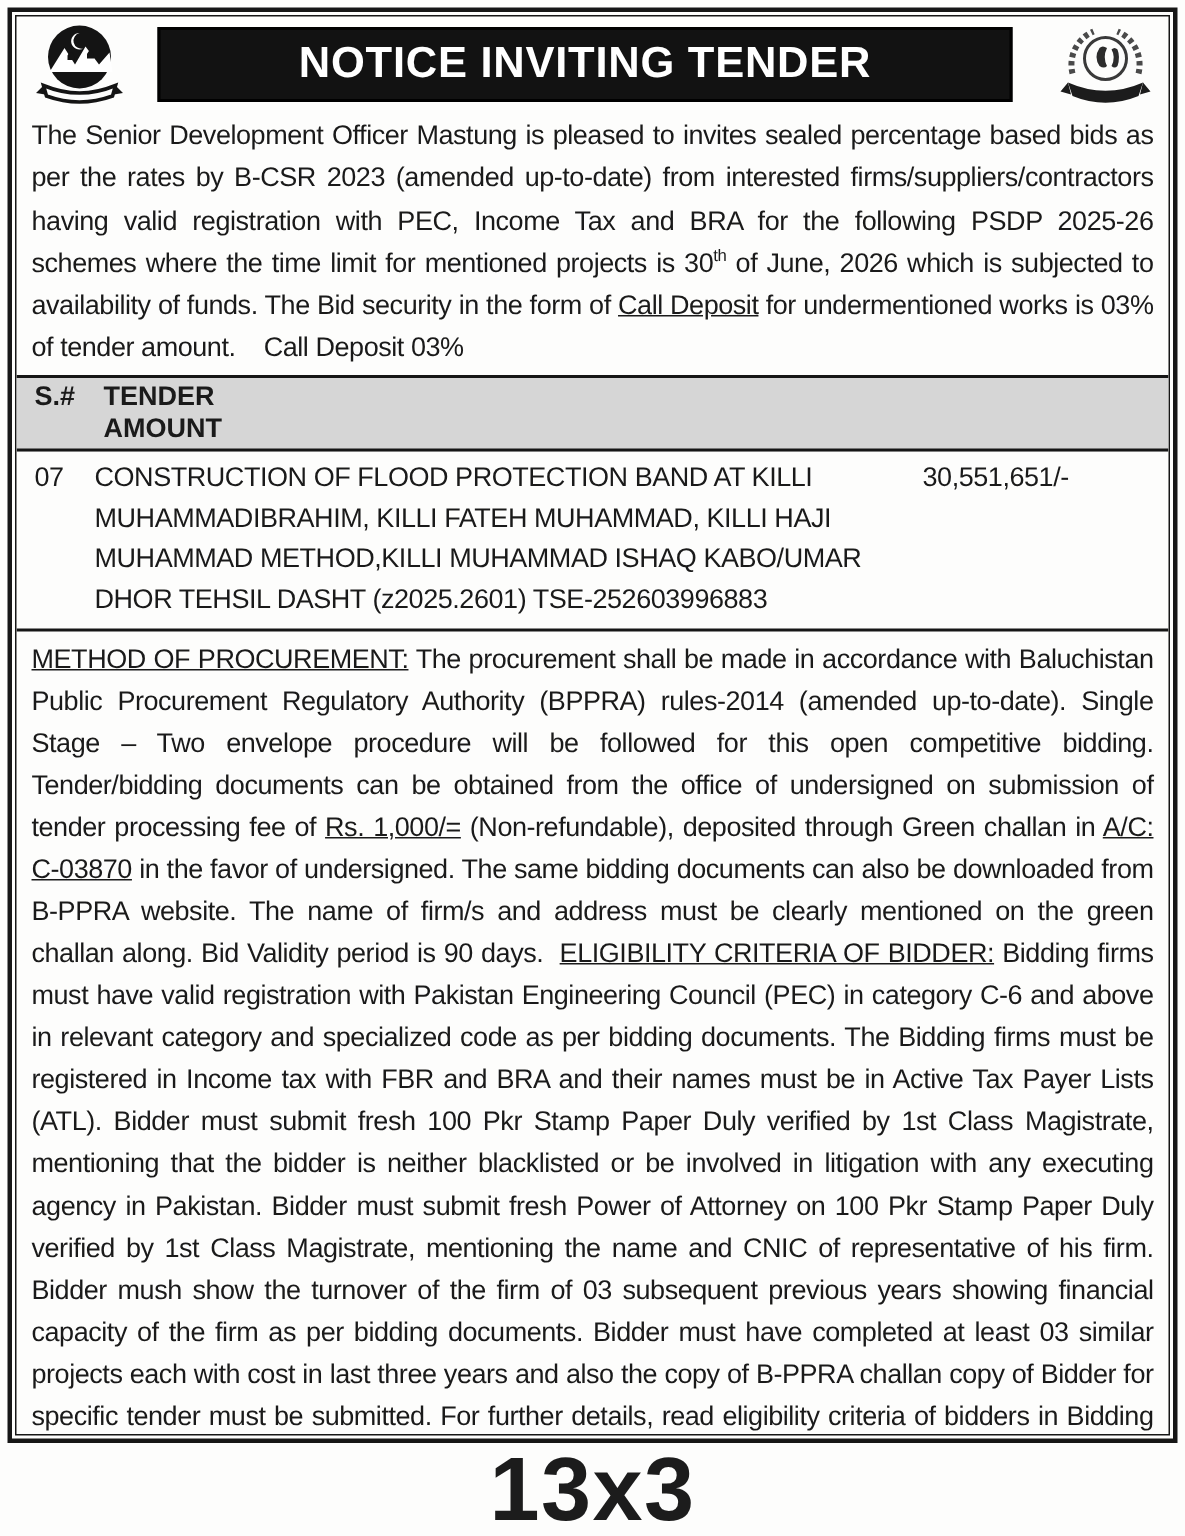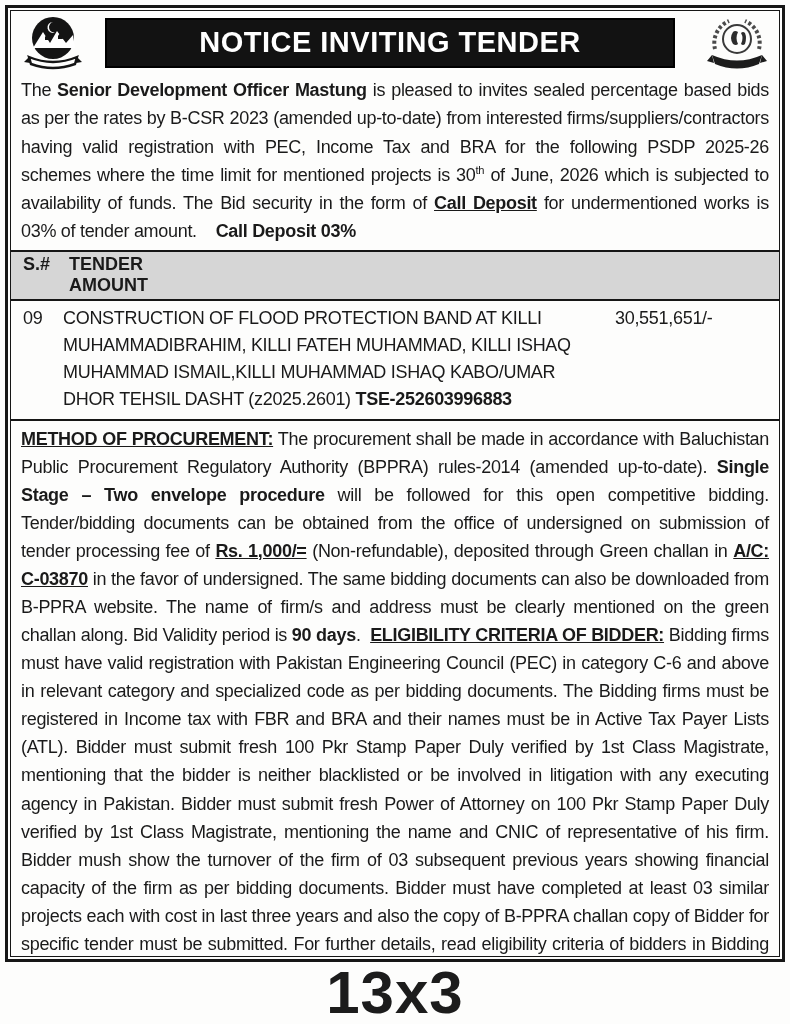--- a/index.html
+++ b/index.html
@@ -83,21 +83,21 @@
   
   .main-body {
     padding:4px 10px 2px 10px;
     font-size:18px;
     line-height:1.56;
     text-align:justify;
     letter-spacing:-0.3px;
     flex:1 1 auto;
   }
 
-  .b { font-weight:bold; }
+  .b { font-weight:normal; }
   .u { text-decoration:underline; }
   sup { font-size:0.62em; line-height:0; vertical-align:super; }
 
   
   .size-tag {
     text-align:center;
     font-size:60px;
     font-weight:bold;
     letter-spacing:1px;
     margin-top:-4px;
@@ -139,22 +139,22 @@
       </div>
 
       <p class="intro"><span>The </span><span class="b">Senior Development Officer Mastung</span><span> is pleased to invites sealed percentage based bids as per the rates by B-CSR 2023 (amended up-to-date) from interested firms/suppliers/contractors having valid registration with PEC, Income Tax and BRA for the following PSDP 2025-26 schemes where the time limit for mentioned projects is 30</span><sup class="sup">th</sup><span> of June, 2026 which is subjected to availability of funds. The Bid security in the form of </span><span class="b u">Call Deposit</span><span> for undermentioned works is 03% of tender amount.&nbsp;&nbsp;&nbsp; </span><span class="b">Call Deposit 03%</span></p>
 
       <div class="tbl">
         <div class="tbl-head">
           <div class="col-sno">S.#</div>
           <div class="col-amt">TENDER AMOUNT</div>
         </div>
         <div class="tbl-row">
-          <div class="col-sno">09</div>
-          <div class="col-desc"><span>CONSTRUCTION OF FLOOD PROTECTION BAND AT KILLI MUHAMMADIBRAHIM, KILLI FATEH MUHAMMAD, KILLI ISHAQ MUHAMMAD ISMAIL,KILLI MUHAMMAD ISHAQ KABO/UMAR DHOR TEHSIL DASHT (z2025.2601) </span><span class="b">TSE-252603996883</span></div>
+          <div class="col-sno">07</div>
+          <div class="col-desc"><span>CONSTRUCTION OF FLOOD PROTECTION BAND AT KILLI MUHAMMADIBRAHIM, KILLI FATEH MUHAMMAD, KILLI HAJI MUHAMMAD METHOD,KILLI MUHAMMAD ISHAQ KABO/UMAR DHOR TEHSIL DASHT (z2025.2601) </span><span class="b">TSE-252603996883</span></div>
           <div class="col-amt">30,551,651/-</div>
         </div>
       </div>
 
       <p class="main-body"><span class="b u">METHOD OF PROCUREMENT:</span><span> The procurement shall be made in accordance with Baluchistan Public Procurement Regulatory Authority (BPPRA) rules-2014 (amended up-to-date). </span><span class="b">Single Stage – Two envelope procedure</span><span> will be followed for this open competitive bidding. Tender/bidding documents can be obtained from the office of undersigned on submission of tender processing fee of </span><span class="b u">Rs. 1,000/=</span><span> (Non-refundable), deposited through Green challan in </span><span class="b u">A/C: C-03870</span><span> in the favor of undersigned. The same bidding documents can also be downloaded from B-PPRA website. The name of firm/s and address must be clearly mentioned on the green challan along. Bid Validity period is </span><span class="b">90 days</span><span>. &nbsp;</span><span class="b u">ELIGIBILITY CRITERIA OF BIDDER:</span><span> Bidding firms must have valid registration with Pakistan Engineering Council (PEC) in category C-6 and above in relevant category and specialized code as per bidding documents. The Bidding firms must be registered in Income tax with FBR and BRA and their names must be in Active Tax Payer Lists (ATL). Bidder must submit fresh 100 Pkr Stamp Paper Duly verified by 1st Class Magistrate, mentioning that the bidder is neither blacklisted or be involved in litigation with any executing agency in Pakistan. Bidder must submit fresh Power of Attorney on 100 Pkr Stamp Paper Duly verified by 1st Class Magistrate, mentioning the name and CNIC of representative of his firm. Bidder mush show the turnover of the firm of 03 subsequent previous years showing financial capacity of the firm as per bidding documents. Bidder must have completed at least 03 similar projects each with cost in last three years and also the copy of B-PPRA challan copy of Bidder for specific tender must be submitted. For further details, read eligibility criteria of bidders in Bidding Documents. &nbsp;</span></p>
 
     </div>
   </div>
 
   <div class="size-tag">13x3</div>

